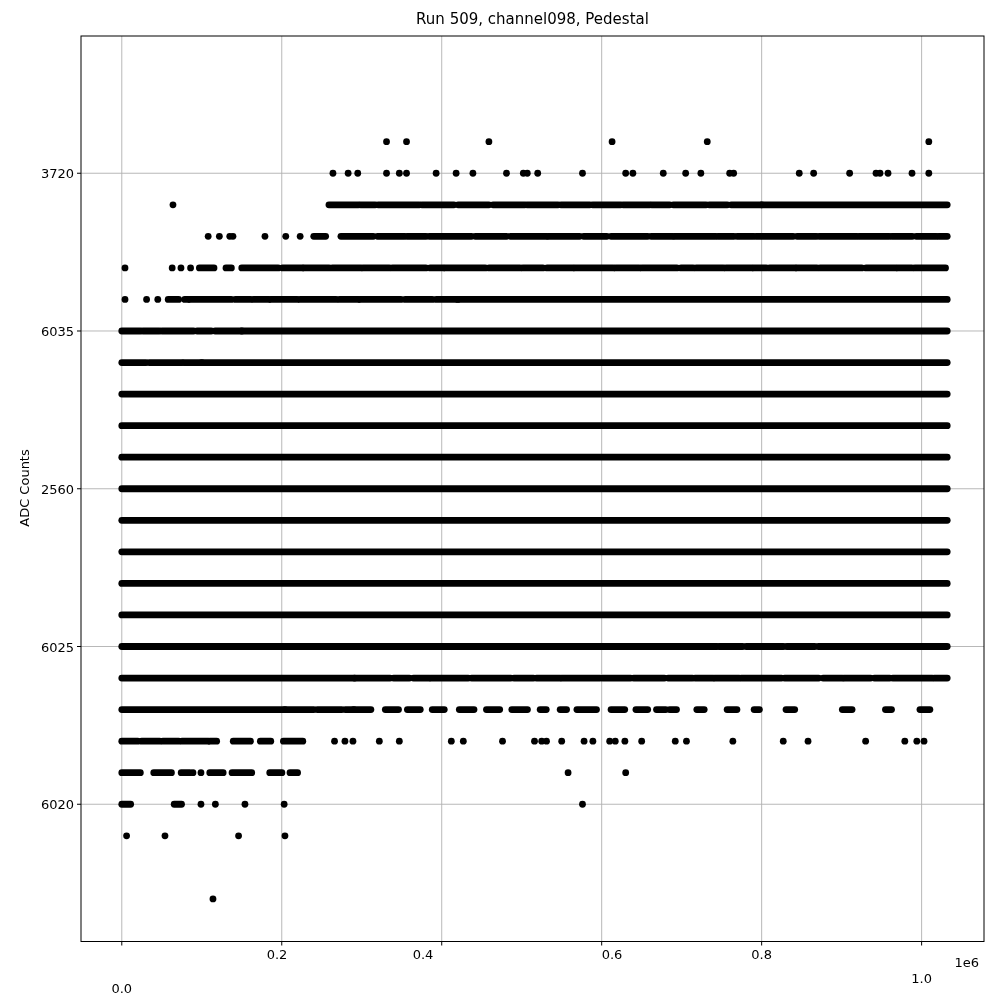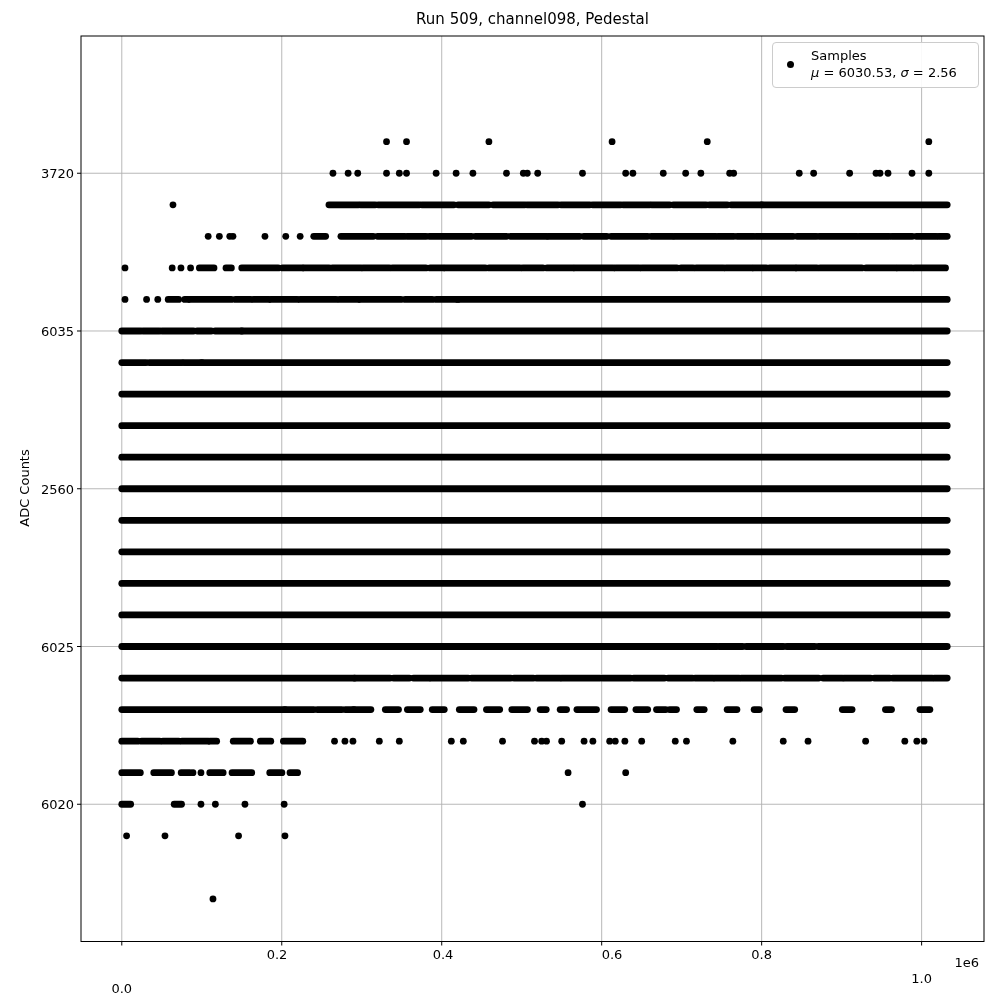--- a/index.html
+++ b/index.html
@@ -304,33 +304,26 @@
       <line x1="77" x2="81" y1="173.24477351917176" y2="173.24477351917176" stroke="#000" stroke-width="1"></line>
     </svg>
 
   <div class="title">Run 509, channel098, Pedestal</div>
   <div class="ylabel">ADC Counts</div>
   <div class="offset">1e6</div>
 
   <div id="xticklabels">
       <span class="xtick" style="left: 121.791px; margin-top: 34px;">0.0</span>
       <span class="xtick" style="left: 277px;">0.2</span>
-      <span class="xtick" style="left: 443px;">0.4</span>
+      <span class="xtick" style="left: 423px;">0.4</span>
       <span class="xtick" style="left: 570px; margin-left: 42px;">0.6</span>
       <span class="xtick" style="left: 761.649px;">0.8</span>
       <span class="xtick" style="left: 921.614px; margin-top: 24px;">1.0</span>
     </div>
   <div id="yticklabels">
       <span class="ytick" style="top: 804.255px;">6020</span>
       <span class="ytick" style="top: 646.503px;">6025</span>
       <span class="ytick" style="top: 488.75px;">2560</span>
       <span class="ytick" style="top: 330.997px;">6035</span>
       <span class="ytick" style="top: 173.245px;">3720</span>
     </div>
 
-  <div class="legend">
-    <span class="ldot"></span>
-    <div class="ltext">
-      <div>Samples</div>
-      <div><span class="it">μ</span><span> = 6030.53, </span><span class="it">σ</span><span> = 2.56</span></div>
-    </div>
-  </div>
 </div>
 
 </body></html>

